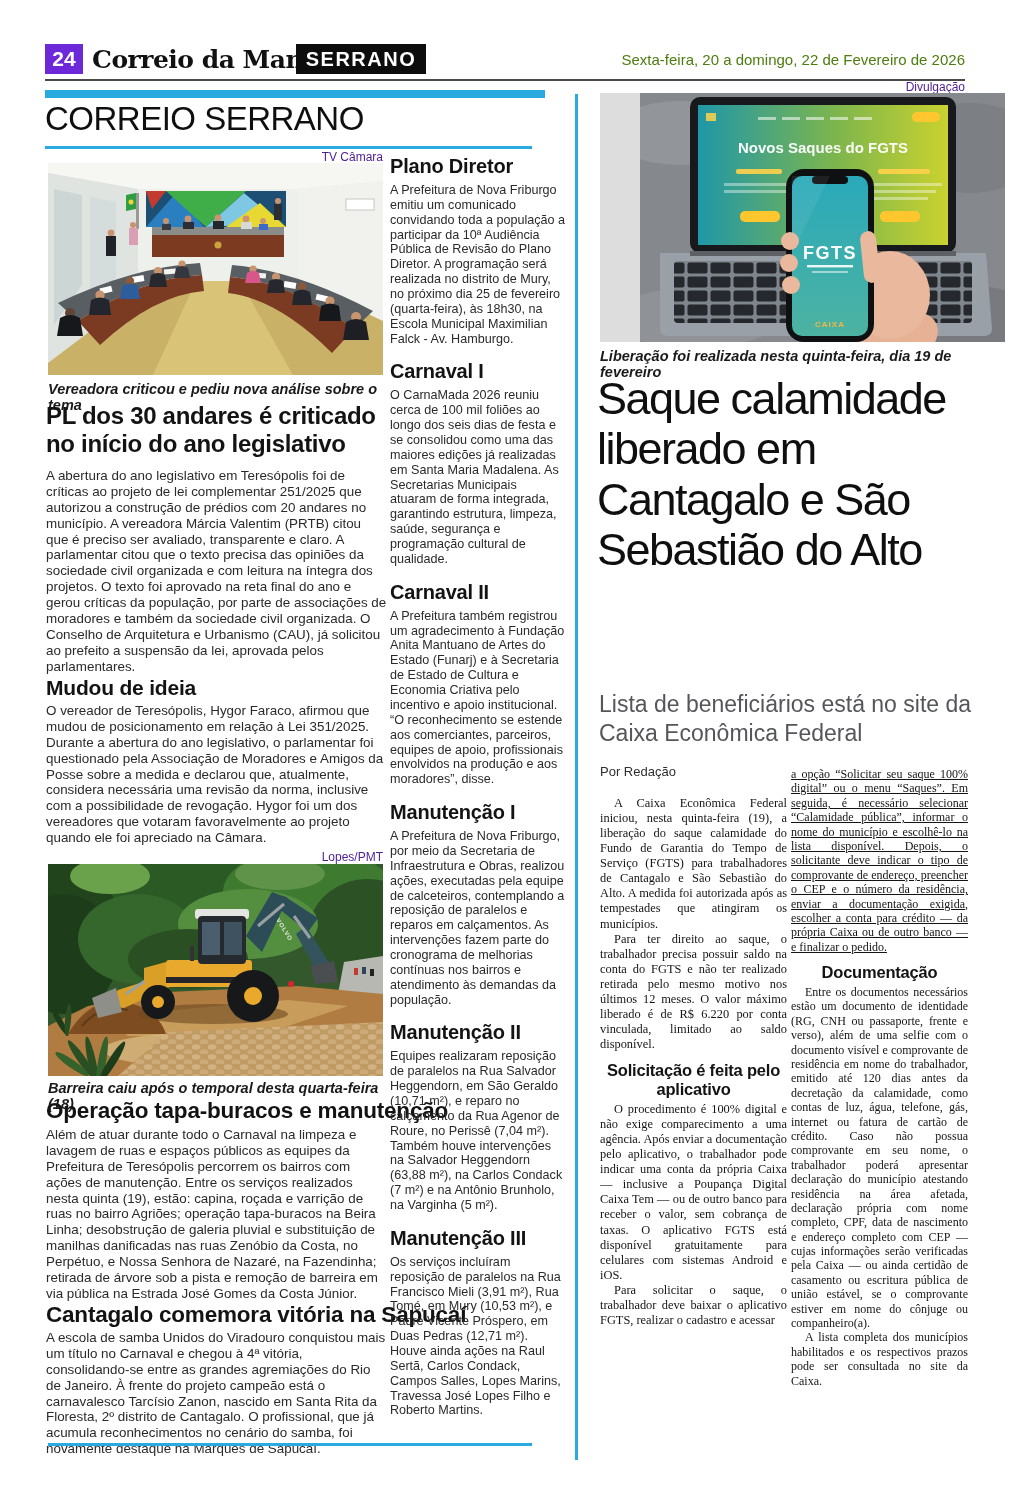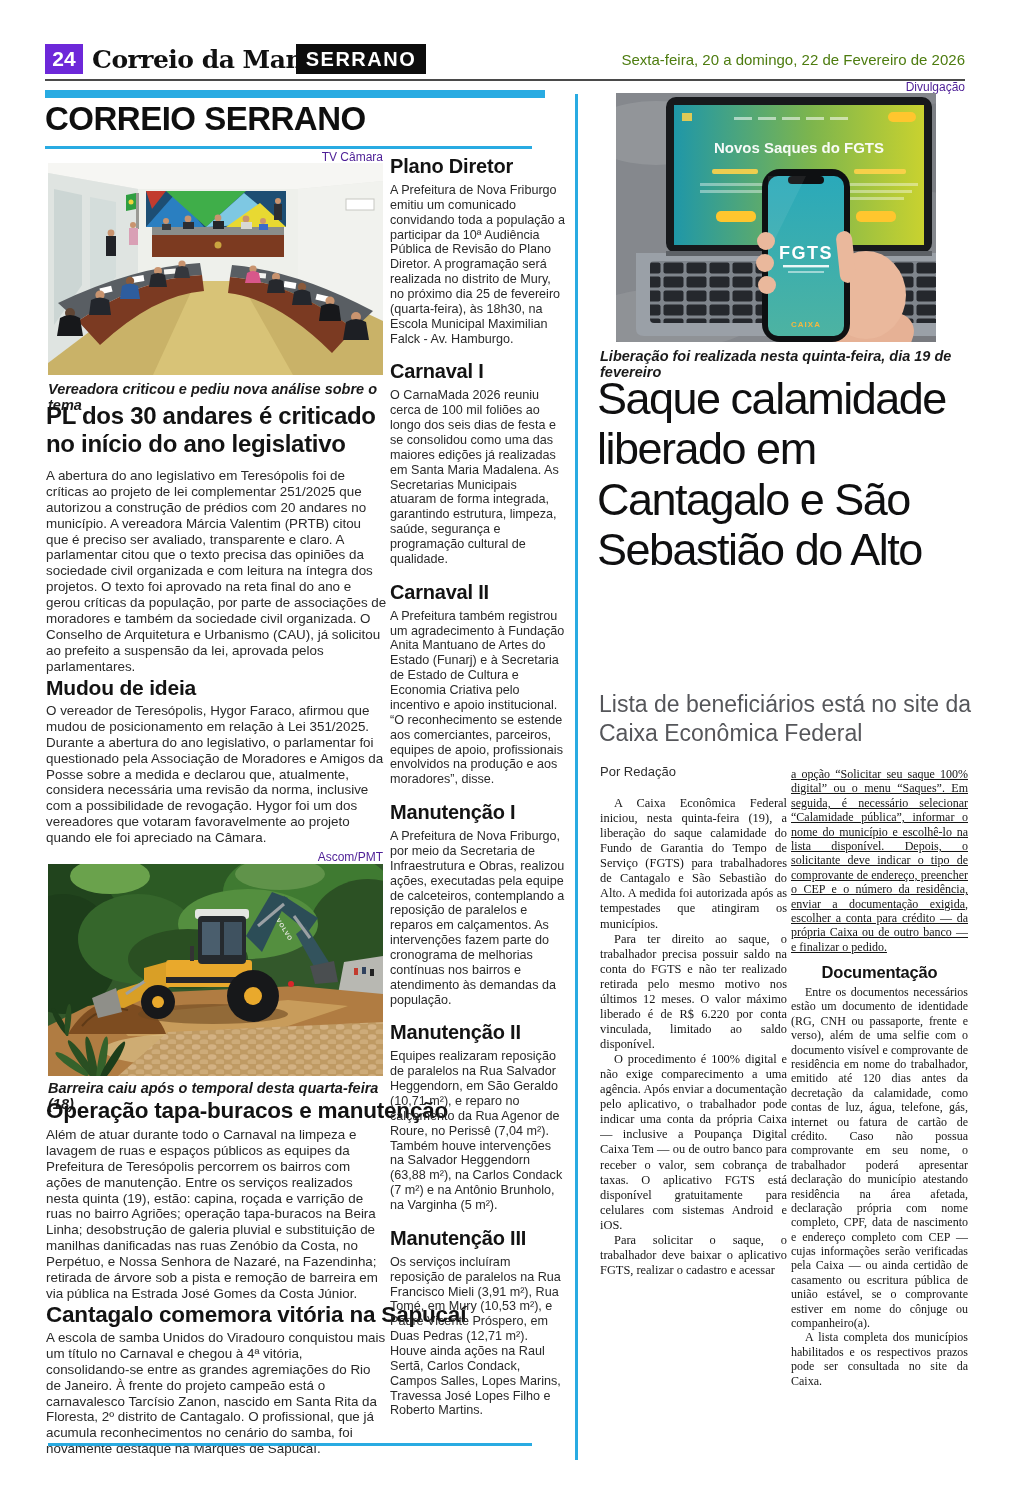--- a/index.html
+++ b/index.html
@@ -17,28 +17,28 @@
   .dateline{top:51px;right:45px;font-size:15px;color:#4d7c0f;}
   .headrule{left:45px;top:79px;width:920px;height:2px;background:#4a4a4a;}
 
   .credit{font-size:12px;color:#4c1d95;}
   .credit-tv{top:150px;left:48px;width:335px;text-align:right;}
   .credit-ascom{top:850px;left:48px;width:335px;text-align:right;}
   .credit-div{top:80px;left:600px;width:365px;text-align:right;}
 
   
   .bluebar{left:45px;top:90px;width:500px;height:8px;background:#29abe2;}
-  .sectiontitle{left:45px;top:100px;font-size:33px;font-weight:700;letter-spacing:-0.5px;color:#0f0f0f;}
+  .sectiontitle{left:45px;top:100px;font-size:33px;font-weight:400;letter-spacing:-0.5px;color:#0f0f0f;}
   .bluerule{left:45px;top:146px;width:487px;height:3px;background:#29abe2;}
 
   .photo{overflow:hidden;background:#ddd;}
   .photo svg{display:block;}
   .photo1{left:48px;top:163px;width:335px;height:212px;}
   .photo2{left:48px;top:864px;width:335px;height:212px;}
-  .photo3{left:616px;top:93px;width:320px;height:249px;}
+  .photo3{left:600px;top:93px;width:365px;height:249px;padding-left:40px;}
 
   .caption{font-style:italic;font-weight:600;font-size:14.5px;color:#1a1a1a;}
   .caption1{left:48px;top:381px;width:340px;}
   .caption2{left:48px;top:1080px;width:340px;}
   .caption3{left:600px;top:348px;width:372px;}
 
   .headline1{left:46px;top:402px;width:352px;font-size:24px;line-height:1.15;
              font-weight:700;letter-spacing:-0.3px;color:#131313;}
   .bodytext{font-size:13.4px;line-height:1.185;color:#2a2a2a;}
   .body1{left:46px;top:468px;width:341px;}
@@ -186,21 +186,21 @@
   </div>
 
   <div class="abs caption caption1">Vereadora criticou e pediu nova análise sobre o tema</div>
 
   <div class="abs headline1">PL dos 30 andares é criticado no início do ano legislativo</div>
   <div class="abs bodytext body1">A abertura do ano legislativo em Teresópolis foi de críticas ao projeto de lei complementar 251/2025 que autorizou a construção de prédios com 20 andares no município. A vereadora Márcia Valentim (PRTB) citou que é preciso ser avaliado, transparente e claro.  A parlamentar citou que o texto precisa das opiniões da sociedade civil organizada e com leitura na íntegra dos projetos. O texto foi aprovado na reta final do ano e gerou críticas da população, por parte de associações de moradores e também da sociedade civil organizada. O Conselho de Arquitetura e Urbanismo (CAU), já solicitou ao prefeito a suspensão da lei, aprovada pelos parlamentares.</div>
 
   <div class="abs subheadL sh-mudou">Mudou de ideia</div>
   <div class="abs bodytext body2">O vereador de Teresópolis, Hygor Faraco, afirmou que mudou de posicionamento em relação à Lei 351/2025. Durante a abertura do ano legislativo, o parlamentar foi questionado pela Associação de Moradores e Amigos da Posse sobre a medida e declarou que, atualmente, considera necessária uma revisão da norma, inclusive com a possibilidade de revogação. Hygor foi um dos vereadores que votaram favoravelmente ao projeto quando ele foi apreciado na Câmara.</div>
 
-  <div class="abs credit credit-ascom">Ascom/PMT</div>
+  <div class="abs credit credit-ascom">Lopes/PMT</div>
 
   <div class="abs photo photo2">
     <svg width="335" height="212" viewBox="0 0 335 212">
       <defs>
         <pattern id="cobb" width="16" height="10" patternUnits="userSpaceOnUse">
           <rect width="16" height="10" fill="#bf9a63"></rect>
           <ellipse cx="4" cy="3" rx="4.5" ry="2.8" fill="#d3b183"></ellipse>
           <ellipse cx="12" cy="8" rx="4.5" ry="2.8" fill="#cdab79"></ellipse>
         </pattern>
       </defs>
@@ -387,20 +387,21 @@
 
   <div class="abs caption caption3">Liberação foi realizada nesta quinta-feira, dia 19 de fevereiro</div>
 
   <div class="abs headline2">Saque calamidade liberado em Cantagalo e São Sebastião do Alto</div>
   <div class="abs subhead2">Lista de beneficiários está no site da Caixa Econômica Federal</div>
   <div class="abs byline">Por Redação</div>
 
   <div class="abs serifcol col1">
     <p>A Caixa Econômica Federal iniciou, nesta quinta-feira (19), a liberação do saque calamidade do Fundo de Garantia do Tempo de Serviço (FGTS) para trabalhadores de Cantagalo e São Sebastião do Alto. A medida foi autorizada após as tempestades que atingiram os municípios.</p>
     <p>Para ter direito ao saque, o trabalhador precisa possuir saldo na conta do FGTS e não ter realizado retirada pelo mesmo motivo nos últimos 12 meses. O valor máximo liberado é de R$ 6.220 por conta vinculada, limitado ao saldo disponível.</p>
+    <h4>Solicitação é feita pelo aplicativo</h4>
     <p>O procedimento é 100% digital e não exige comparecimento a uma agência. Após enviar a documentação pelo aplicativo, o trabalhador pode indicar uma conta da própria Caixa — inclusive a Poupança Digital Caixa Tem — ou de outro banco para receber o valor, sem cobrança de taxas. O aplicativo FGTS está disponível gratuitamente para celulares com sistemas Android e iOS.</p>
     <p>Para solicitar o saque, o trabalhador deve baixar o aplicativo FGTS, realizar o cadastro e acessar</p>
   </div>
 
   <div class="abs serifcol col2">
     <p class="ni">a opção “Solicitar seu saque 100% digital” ou o menu “Saques”. Em seguida, é necessário selecionar “Calamidade pública”, informar o nome do município e escolhê-lo na lista disponível. Depois, o solicitante deve indicar o tipo de comprovante de endereço, preencher o CEP e o número da residência, enviar a documentação exigida, escolher a conta para crédito — da própria Caixa ou de outro banco — e finalizar o pedido.</p>
     <h4>Documentação</h4>
     <p>Entre os documentos necessários estão um documento de identidade (RG, CNH ou passaporte, frente e verso), além de uma selfie com o documento visível e comprovante de residência em nome do trabalhador, emitido até 120 dias antes da decretação da calamidade, como contas de luz, água, telefone, gás, internet ou fatura de cartão de crédito. Caso não possua comprovante em seu nome, o trabalhador poderá apresentar declaração do município atestando residência na área afetada, declaração própria com nome completo, CPF, data de nascimento e endereço completo com CEP — cujas informações serão verificadas pela Caixa — ou ainda certidão de casamento ou escritura pública de união estável, se o comprovante estiver em nome do cônjuge ou companheiro(a).</p>
     <p>A lista completa dos municípios habilitados e os respectivos prazos pode ser consultada no site da Caixa.</p>
   </div>

